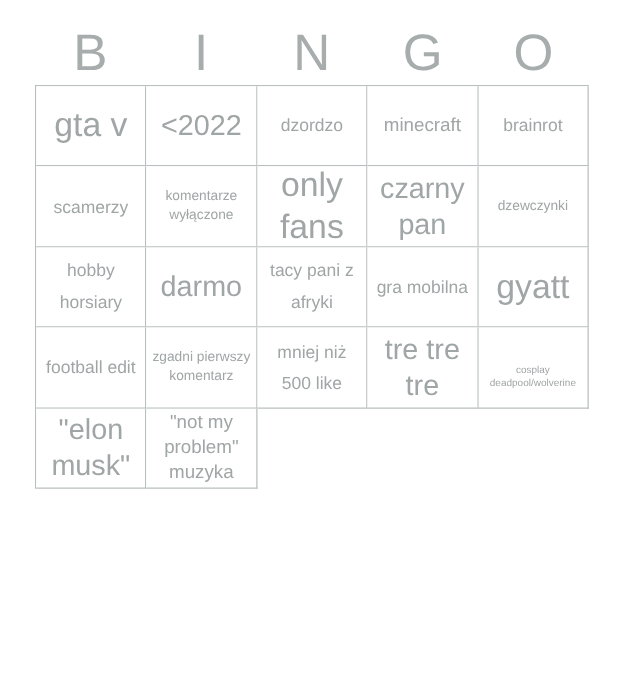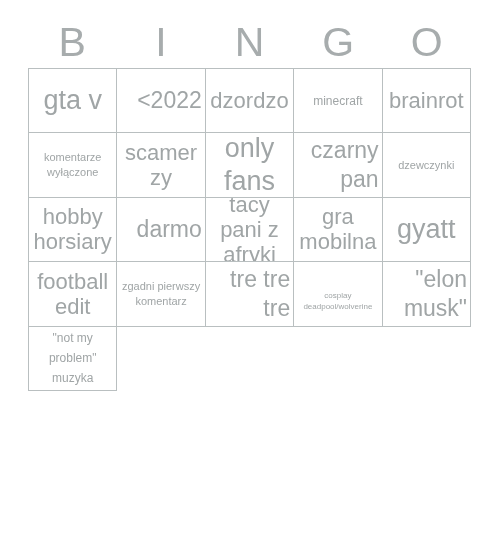--- a/index.html
+++ b/index.html
@@ -77,23 +77,23 @@
     width: 100%;
     color: #a0a5a6;
     font-weight: 400;
     word-wrap: break-word;
     overflow-wrap: break-word;
     user-select: none;
   }
 
   
   .size-xl .cell-text { font-size: 27px; line-height: 33px; }
-  .size-lg .cell-text { font-size: 23px; line-height: 29px; text-align: right; }
-  .size-md .cell-text { font-size: 22px; line-height: 25px; }
-  .size-sm .cell-text { font-size: 12px; line-height: 20px; }
+  .size-lg .cell-text { font-size: 23px; line-height: 29px; }
+  .size-md .cell-text { font-size: 14px; line-height: 25px; }
+  .size-sm .cell-text { font-size: 15px; line-height: 20px; }
   .size-xs .cell-text { font-size: 11px; line-height: 15px; }
   .size-xxs .cell-text { font-size: 8px; line-height: 11px; margin-top: 14px; }
 </style>
 </head>
 <body>
 
 <div id="bingo-card">
 
   <div id="bingo-header">
     <div class="header-letter">B</div>
@@ -112,25 +112,25 @@
       </div>
       <div class="bingo-cell size-md">
         <span class="cell-text">dzordzo</span>
       </div>
       <div class="bingo-cell size-sm">
         <span class="cell-text">minecraft</span>
       </div>
       <div class="bingo-cell size-md">
         <span class="cell-text">brainrot</span>
       </div>
+      <div class="bingo-cell size-md">
+        <span class="cell-text">scamerzy</span>
+      </div>
       <div class="bingo-cell size-xs">
         <span class="cell-text">komentarze wyłączone</span>
-      </div>
-      <div class="bingo-cell size-md">
-        <span class="cell-text">scamerzy</span>
       </div>
       <div class="bingo-cell size-xl">
         <span class="cell-text">only fans</span>
       </div>
       <div class="bingo-cell size-lg">
         <span class="cell-text">czarny pan</span>
       </div>
       <div class="bingo-cell size-xs">
         <span class="cell-text">dzewczynki</span>
       </div>
@@ -148,20 +148,23 @@
       </div>
       <div class="bingo-cell size-xl">
         <span class="cell-text">gyatt</span>
       </div>
       <div class="bingo-cell size-md">
         <span class="cell-text">football edit</span>
       </div>
       <div class="bingo-cell size-xs">
         <span class="cell-text">zgadni pierwszy komentarz</span>
       </div>
+      <div class="bingo-cell size-md">
+        <span class="cell-text">mniej niż 500 like</span>
+      </div>
       <div class="bingo-cell size-lg">
         <span class="cell-text">tre tre tre</span>
       </div>
       <div class="bingo-cell size-xxs">
         <span class="cell-text">cosplay deadpool/wolverine</span>
       </div>
       <div class="bingo-cell size-lg">
         <span class="cell-text">"elon musk"</span>
       </div>
       <div class="bingo-cell size-sm">

